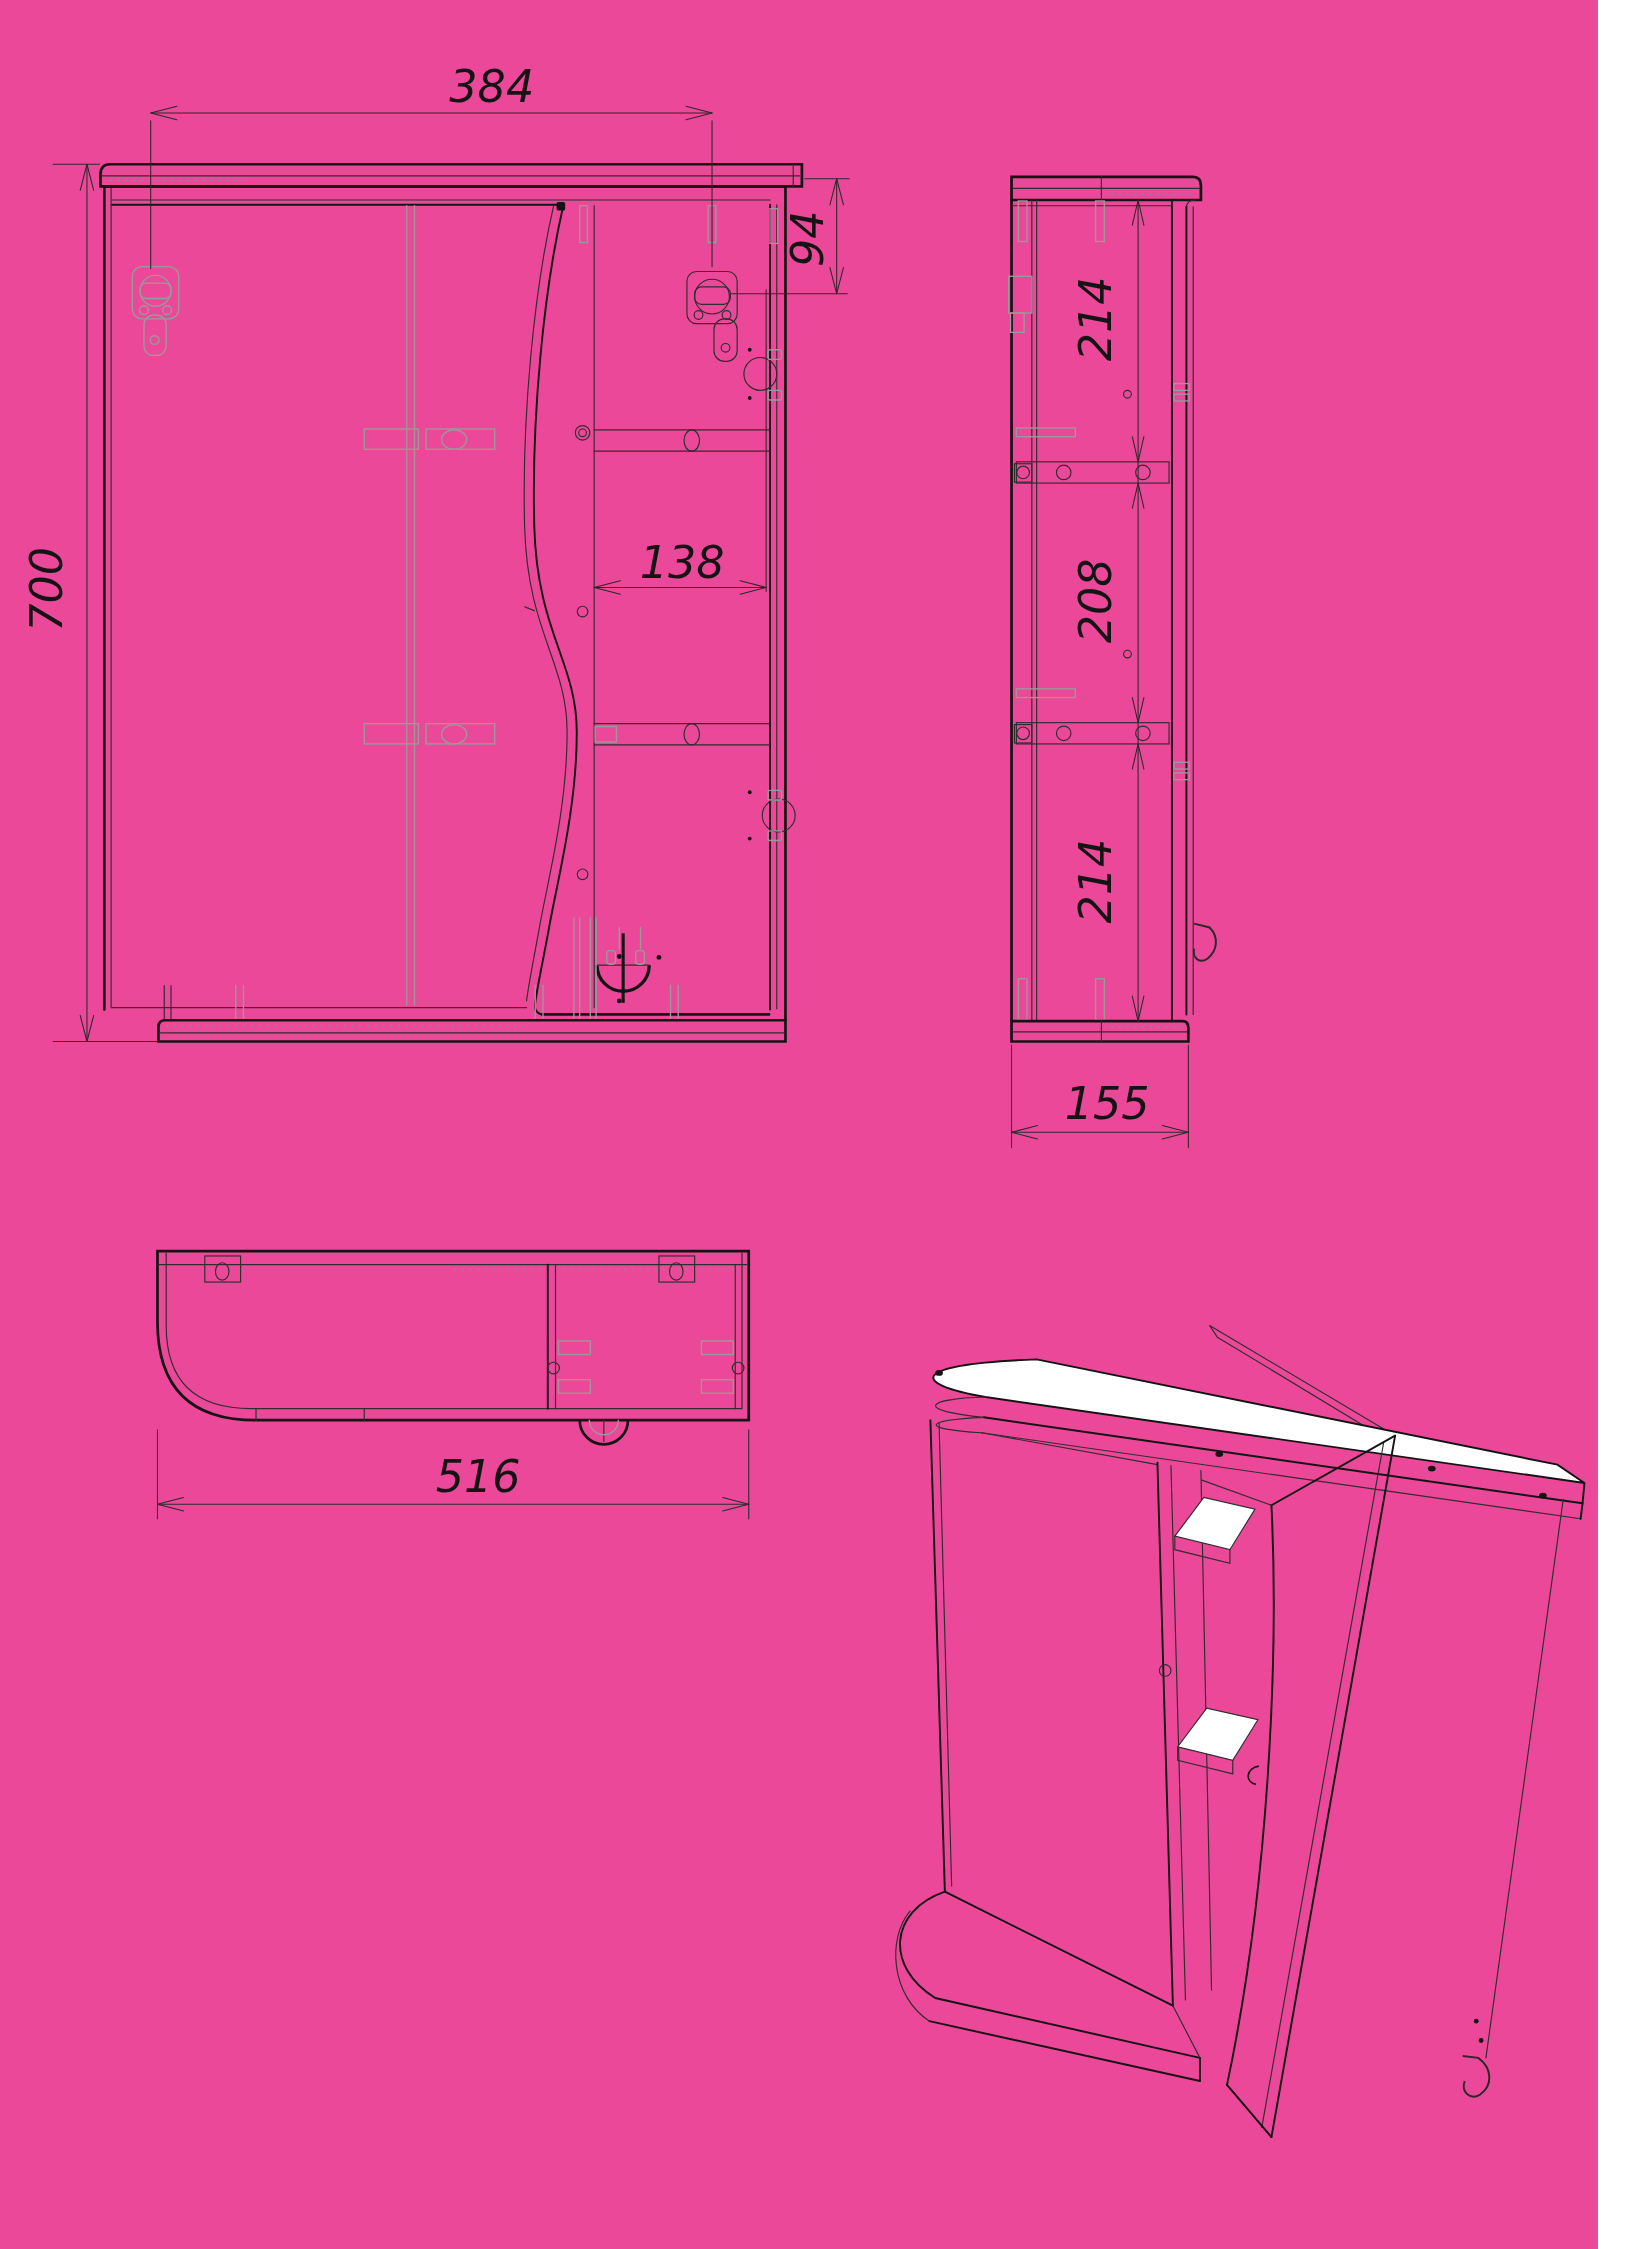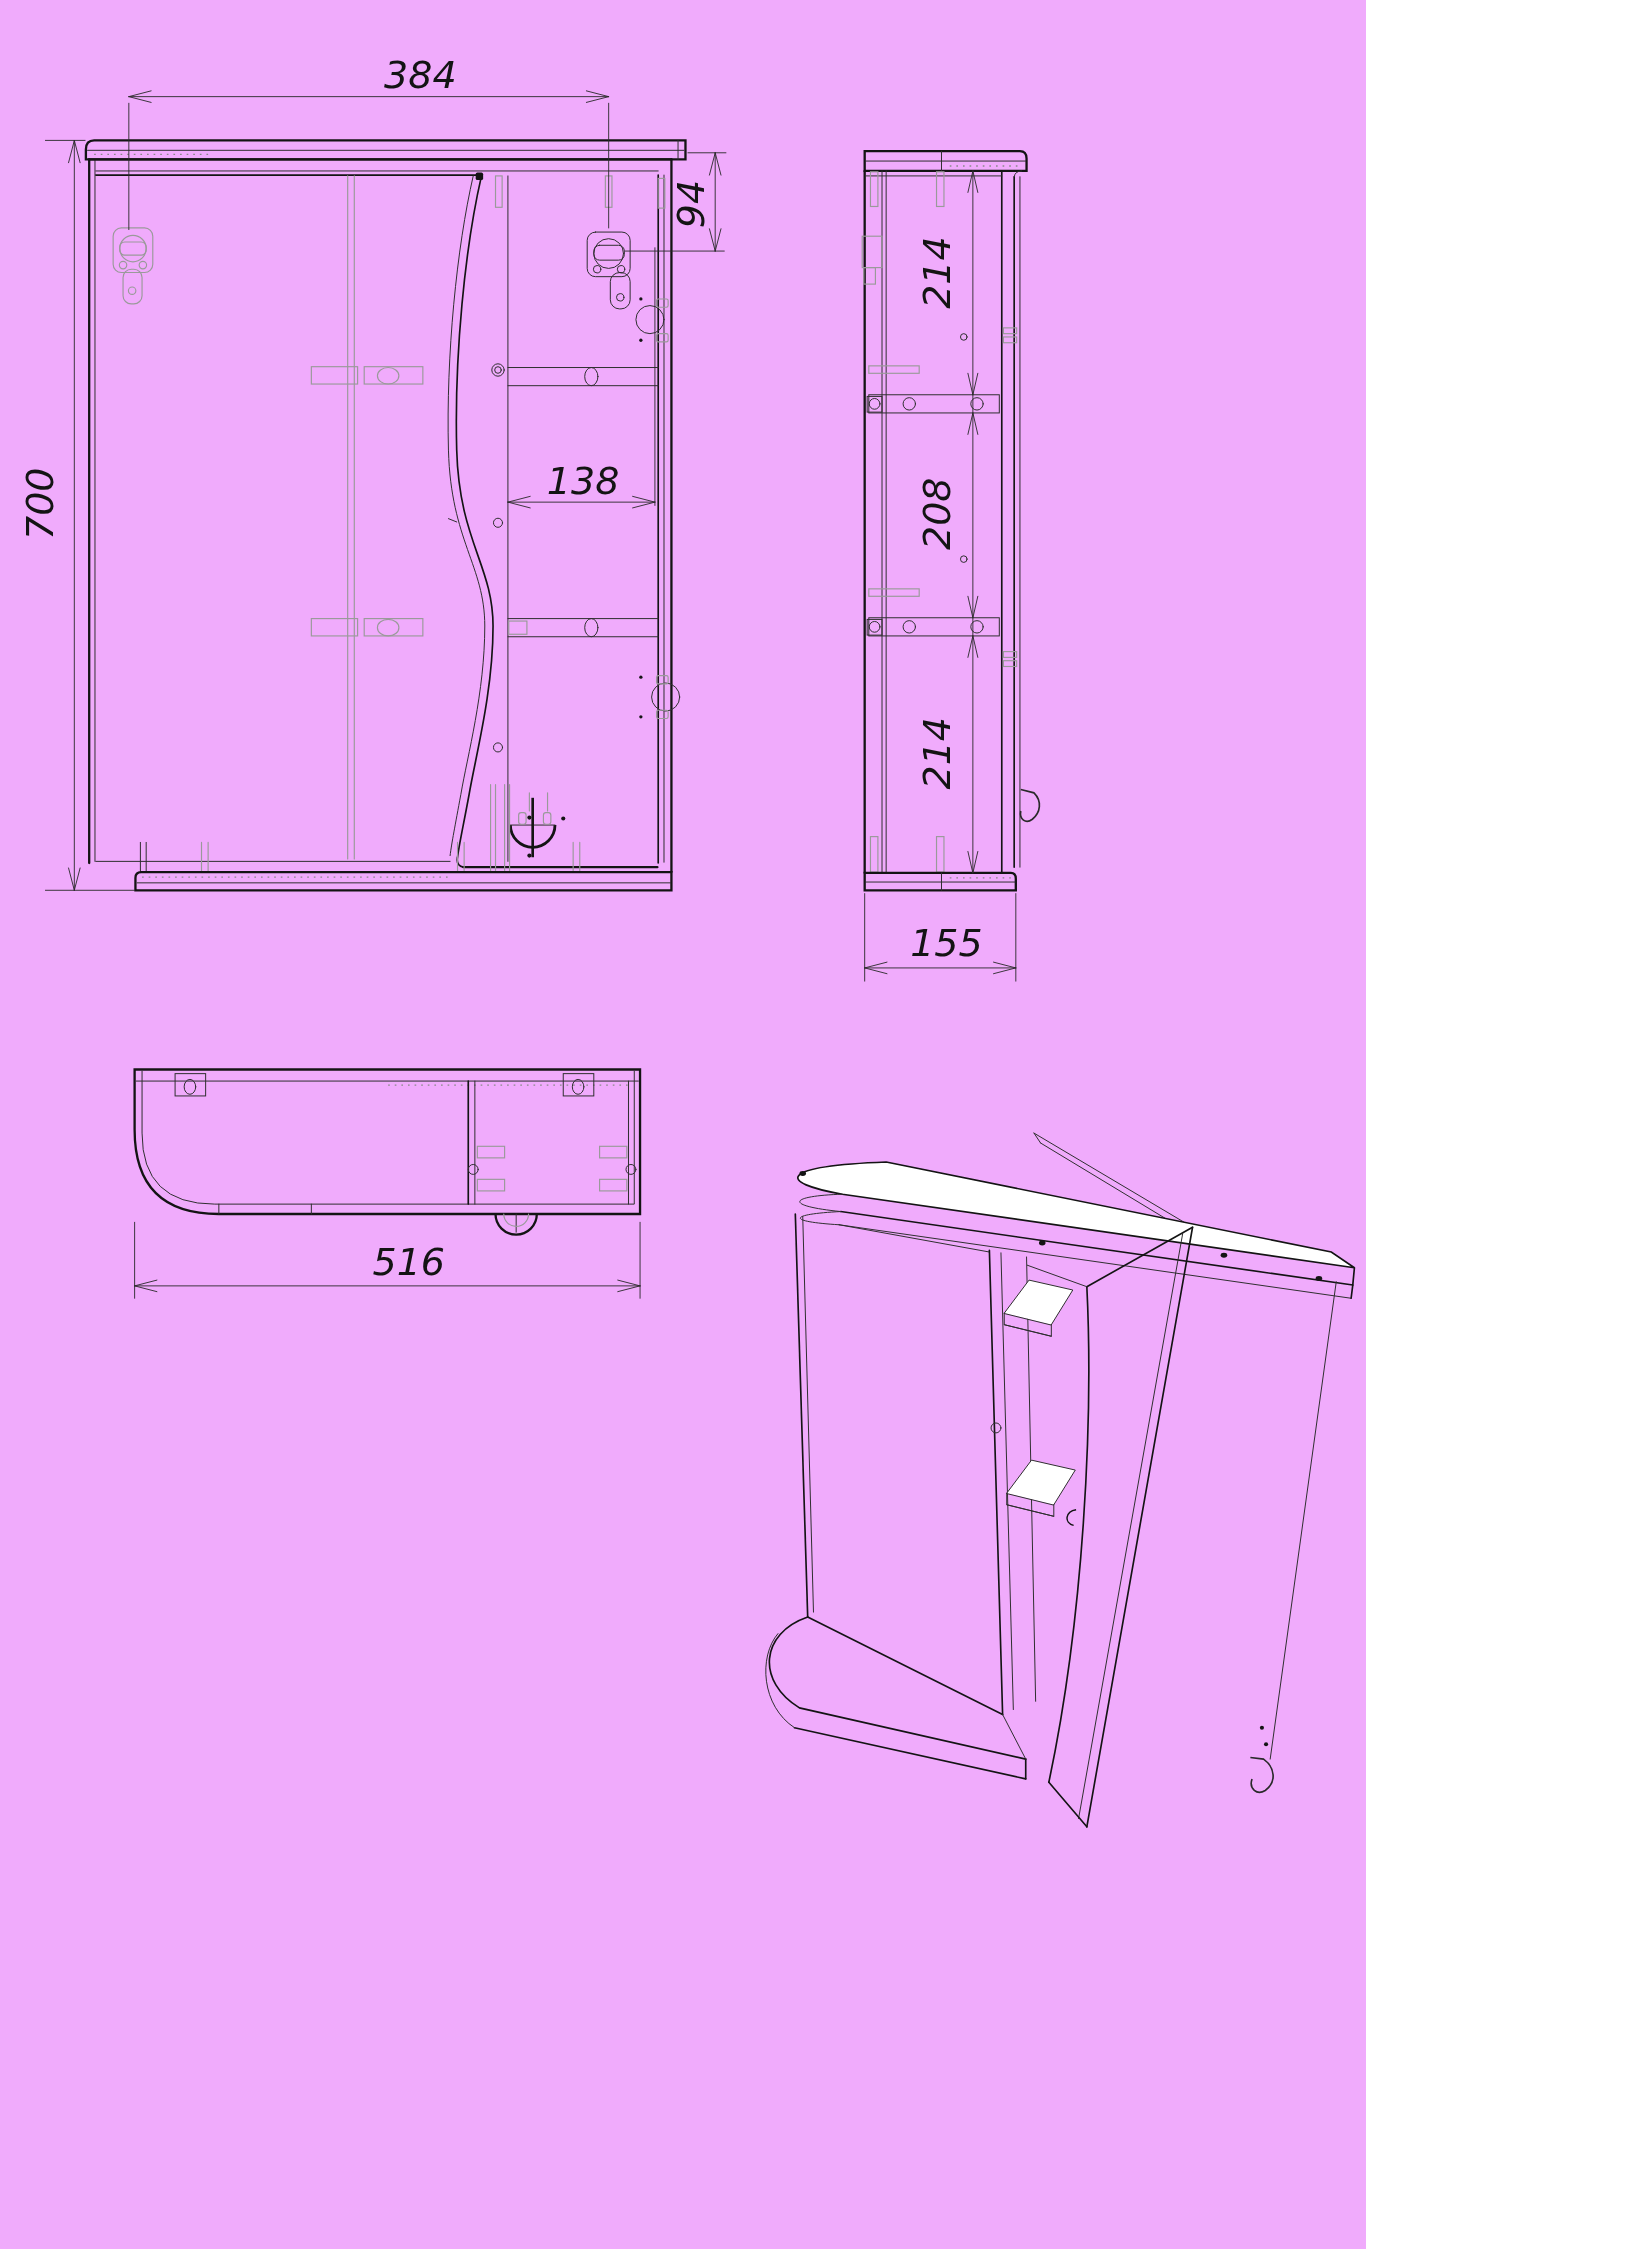--- a/index.html
+++ b/index.html
@@ -1,16 +1,16 @@
 <!DOCTYPE html>
 <html><head>
 <meta charset="utf-8">
 <style>
   html,body{margin:0;padding:0;background:#fff;}
-  .canvas{position:relative;width:1366px;height:2250px;background:#f0abfc;overflow:hidden;}
+  .canvas{position:relative;width:1598px;height:2250px;background:#ec4899;overflow:hidden;}
   svg{position:absolute;inset:0;display:block;}
   .dim-text{font-family:"DejaVu Sans","Liberation Sans",sans-serif;font-style:italic;font-size:46px;fill:#141414;}
   .ln-thick{stroke:#141414;stroke-width:2.8;fill:none;stroke-linecap:round;}
   .ln-med{stroke:#141414;stroke-width:2;fill:none;stroke-linecap:round;}
   .ln-thin{stroke:#2e2e2e;stroke-width:1.2;fill:none;stroke-linecap:round;}
   .ln-dim{stroke:#2a2a2a;stroke-width:1.1;fill:none;stroke-linecap:round;}
   .ln-gray{stroke:#9a9a9a;stroke-width:1.4;fill:none;stroke-linecap:round;}
   .ln-dot{stroke:#8a8a8a;stroke-width:1.6;fill:none;stroke-dasharray:2 6;}
   .fill-dark{fill:#141414;stroke:none;}
   .face{fill:#ffffff;}

